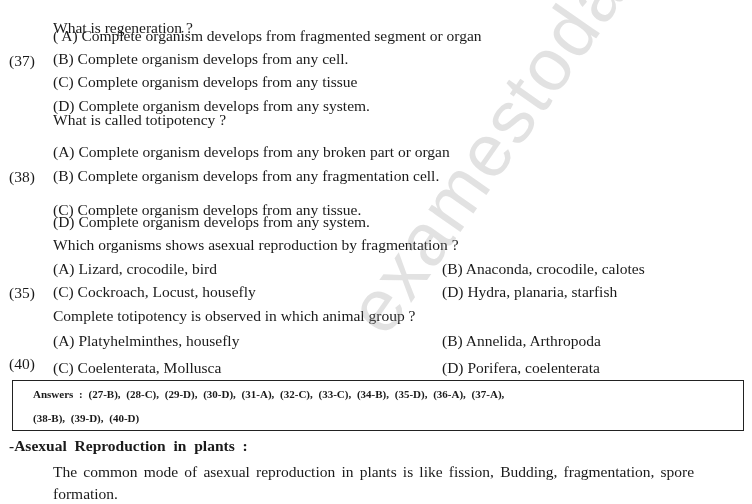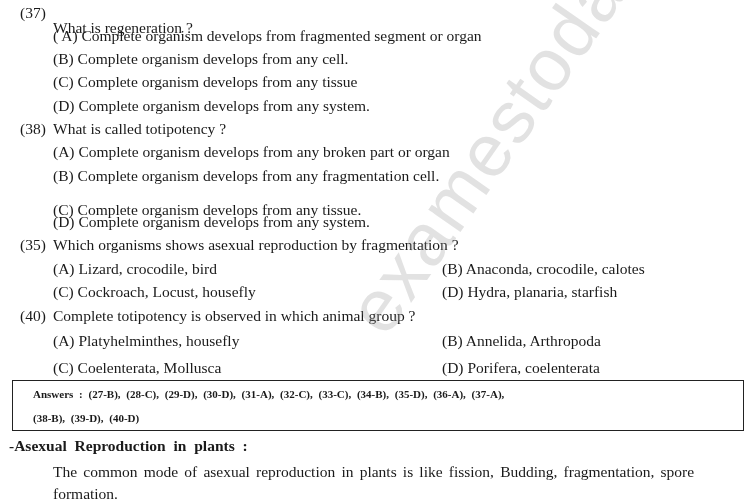--- a/index.html
+++ b/index.html
@@ -16,21 +16,22 @@
       color: #1a1a1a;
       font-size: 15.5px;
     }
     .line {
       position: absolute;
       white-space: nowrap;
       line-height: 20px;
     }
     .qnum {
       position: absolute;
-      left: 20px;
+      left: 9px;
+      margin-top: 48px;
     }
     .qtext {
       position: absolute;
       left: 53px;
     }
     .opt {
       position: absolute;
       left: 53px;
     }
     .opt-right {
@@ -94,21 +95,21 @@
     <div class="line qnum" style="top:3px;">(37)</div>
     <div class="line qtext" style="top:18px;">What is regeneration ?</div>
     <div class="line opt" style="top:26px;">( A) Complete organism develops from fragmented segment or organ</div>
     <div class="line opt" style="top:49px;">(B) Complete organism develops from any cell.</div>
     <div class="line opt" style="top:72px;">(C) Complete organism develops from any tissue</div>
     <div class="line opt" style="top:96px;">(D) Complete organism develops from any system.</div>
   </div>
 
   <div>
     <div class="line qnum" style="top:119px;">(38)</div>
-    <div class="line qtext" style="top:119px;text-align:right;">What is called totipotency ?</div>
+    <div class="line qtext" style="top:110px;text-align:right;">What is called totipotency ?</div>
     <div class="line opt" style="top:142px;">(A) Complete organism develops from any broken part or organ</div>
     <div class="line opt" style="top:166px;">(B) Complete organism develops from any fragmentation cell.</div>
     <div class="line opt" style="top:200px;">(C) Complete organism develops from any tissue.</div>
     <div class="line opt" style="top:212px;">(D) Complete organism develops from any system.</div>
   </div>
 
   <div>
     <div class="line qnum" style="top:235px;">(35)</div>
     <div class="line qtext" style="top:235px;">Which organisms shows asexual reproduction by fragmentation ?</div>
     <div class="line opt" style="top:259px;">(A) Lizard, crocodile, bird</div>

